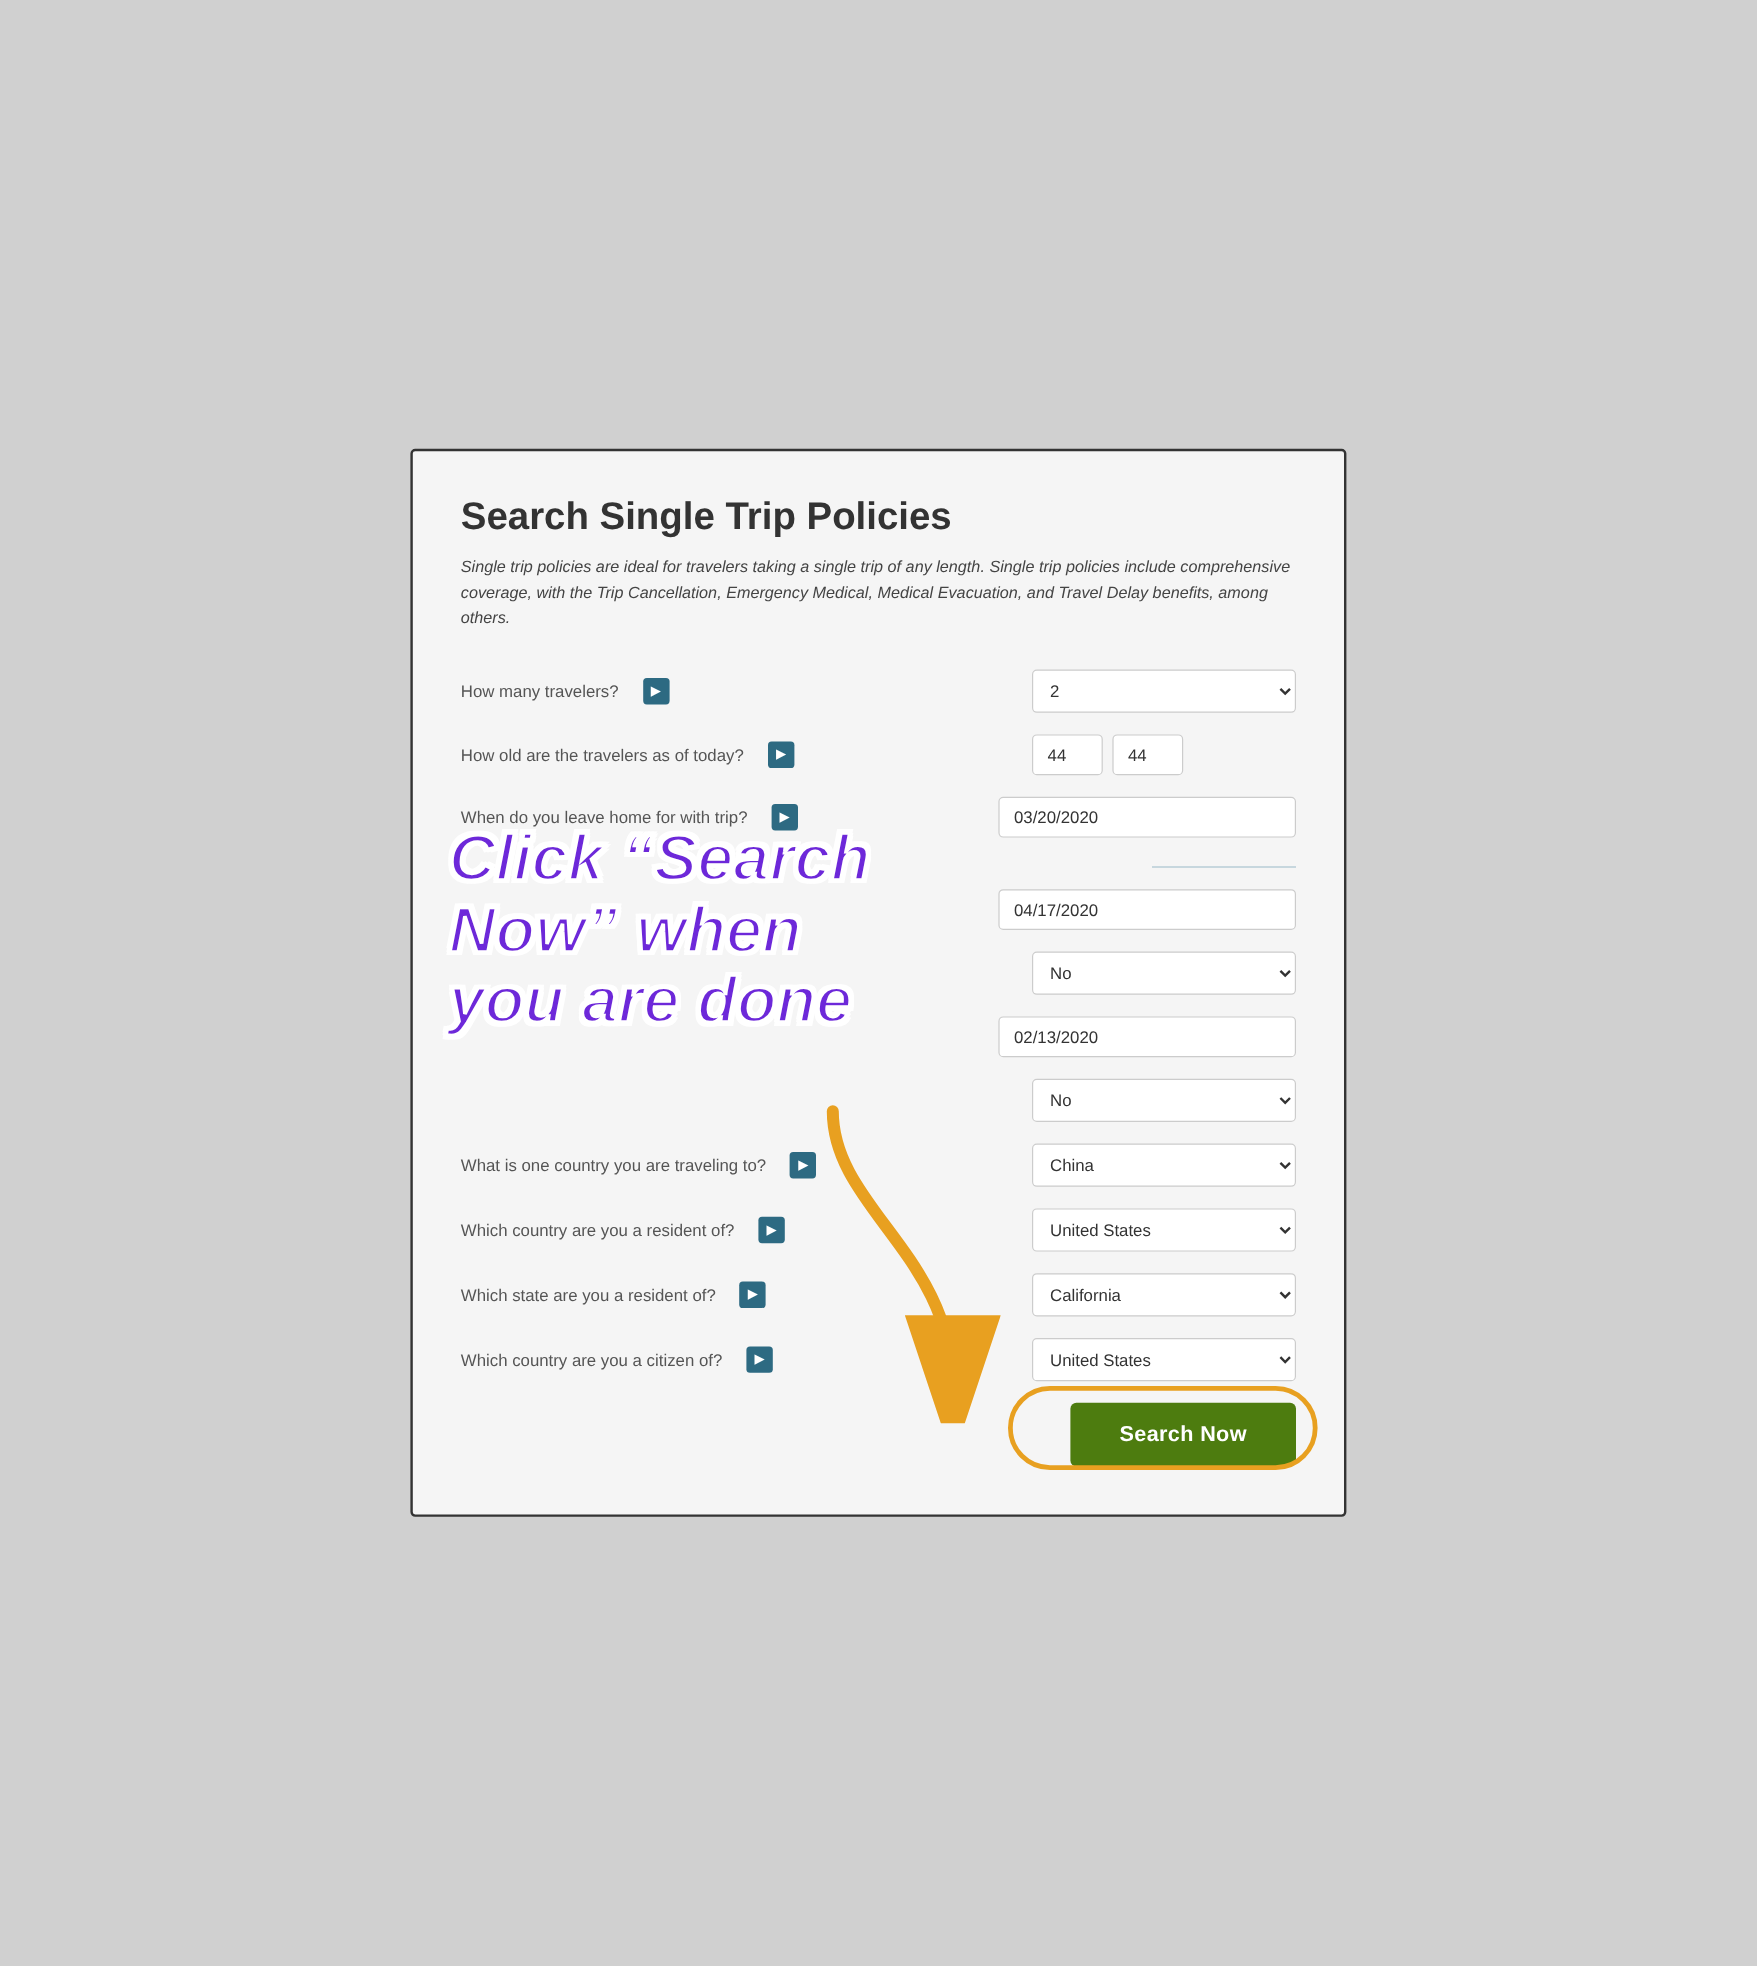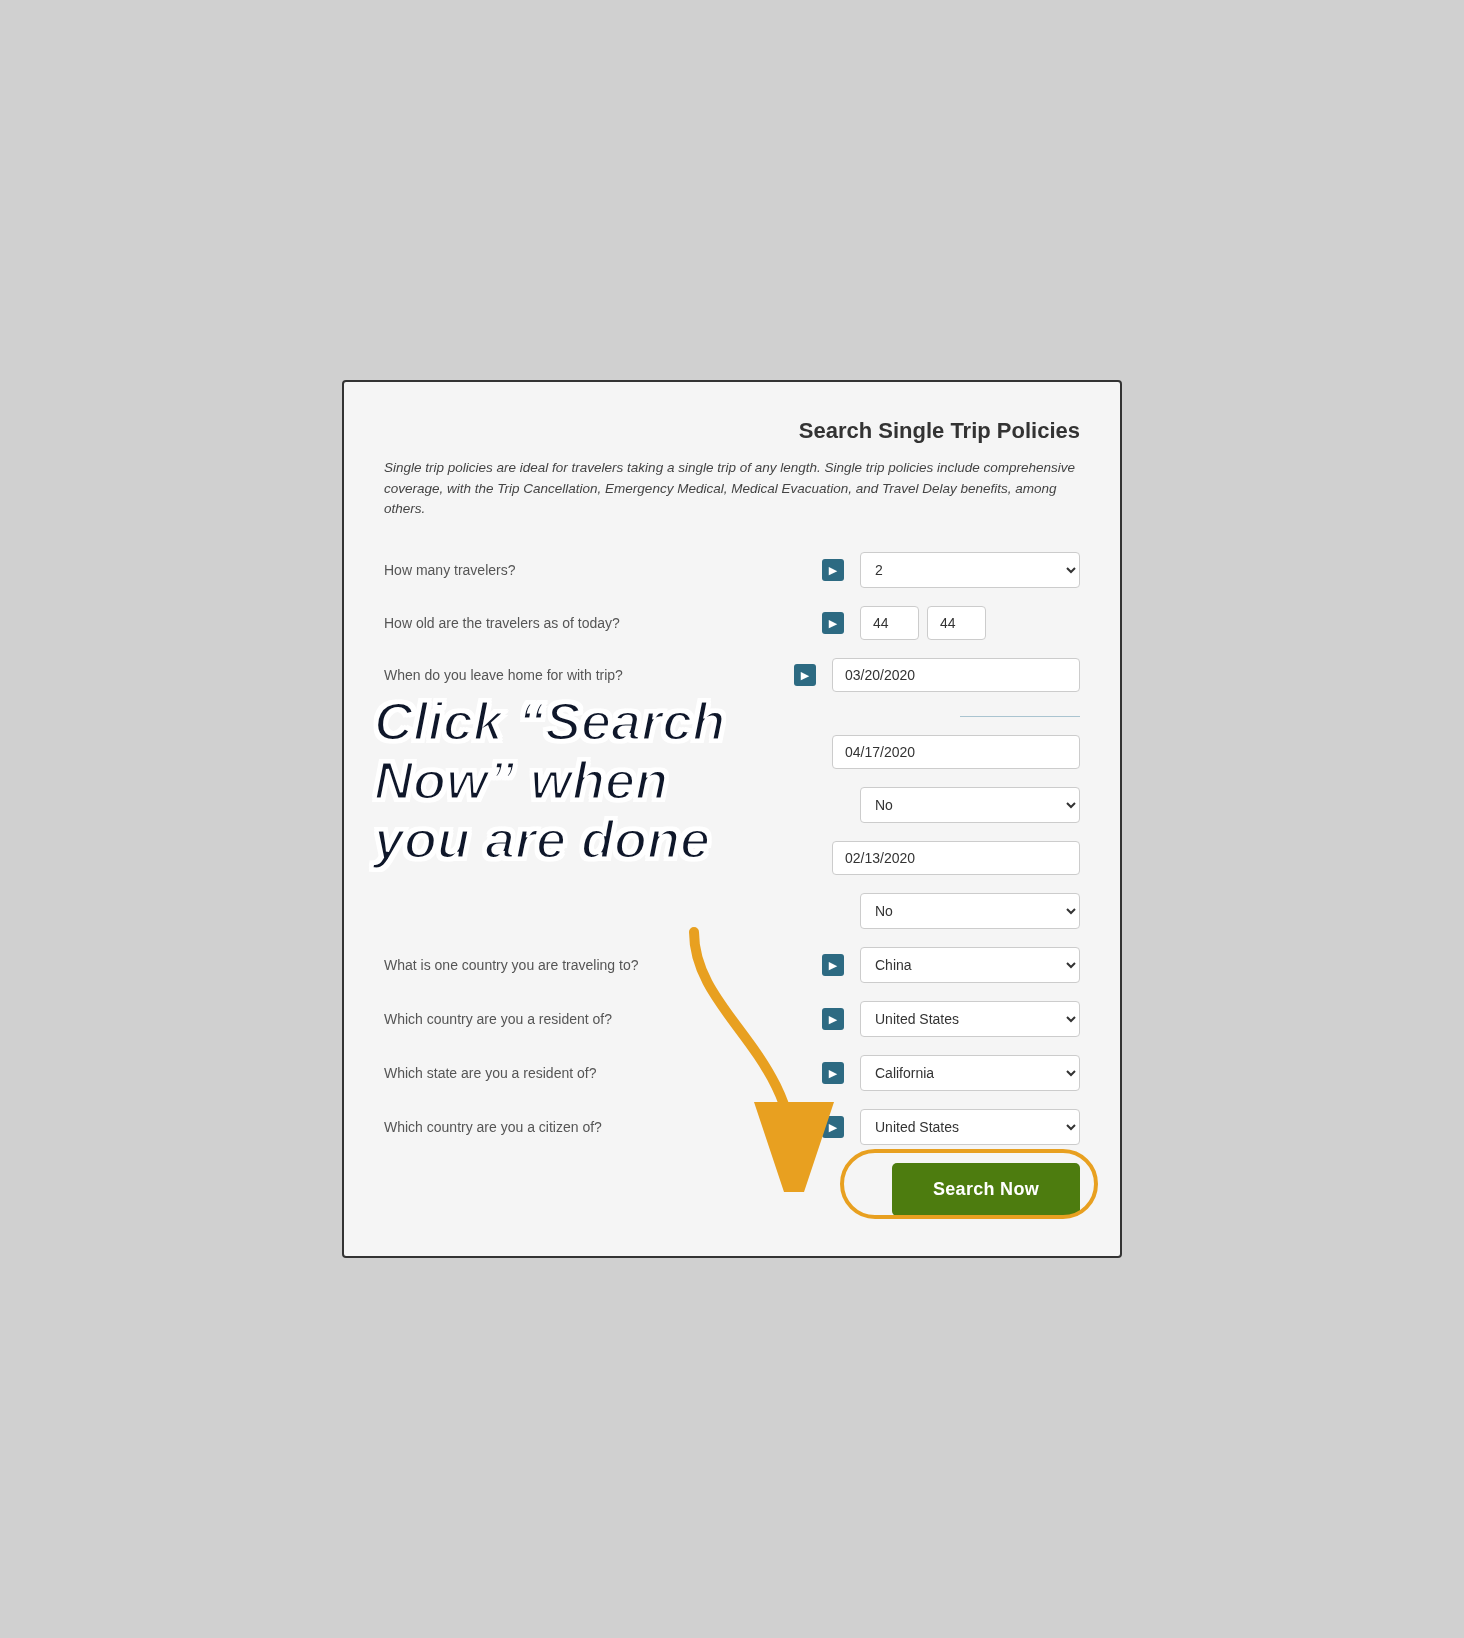--- a/index.html
+++ b/index.html
@@ -16,25 +16,24 @@
     .card {
       background: #f5f5f5;
       border: 2px solid #333;
       border-radius: 4px;
       width: 780px;
       padding: 36px 40px 40px 40px;
       position: relative;
     }
 
     .page-title {
-      font-size: 22px;
+      font-size: 32px;
       font-weight: 600;
       color: #333;
       margin-bottom: 14px;
-      text-align: right;
     }
 
     .page-description {
       font-size: 13.5px;
       color: #444;
       line-height: 1.55;
       margin-bottom: 32px;
       font-style: italic;
     }
 
@@ -42,24 +41,24 @@
       display: flex;
       align-items: center;
       justify-content: flex-end;
       margin-bottom: 18px;
       position: relative;
     }
 
     .label-area {
       display: flex;
       align-items: center;
-      gap: 4px;
+      gap: 20px;
       margin-right: 16px;
       flex: 1;
-      justify-content: space-between;
+      justify-content: flex-start;
     }
 
     .field-label {
       font-size: 14px;
       color: #555;
       text-align: right;
     }
 
     .help-icon {
       background: #2d6a82;
@@ -139,21 +138,21 @@
       position: absolute;
       top: 310px;
       left: 30px;
       z-index: 10;
       pointer-events: none;
     }
 
     .annotation-text {
       font-size: 54px;
       font-weight: 900;
-      color: #0f172a;
+      color: #6d28d9;
       -webkit-text-stroke: 3px white;
       text-stroke: 3px white;
       line-height: 1.1;
       text-shadow:
         -3px -3px 0 white,
          3px -3px 0 white,
         -3px  3px 0 white,
          3px  3px 0 white,
          0px  3px 0 white,
          0px -3px 0 white,

